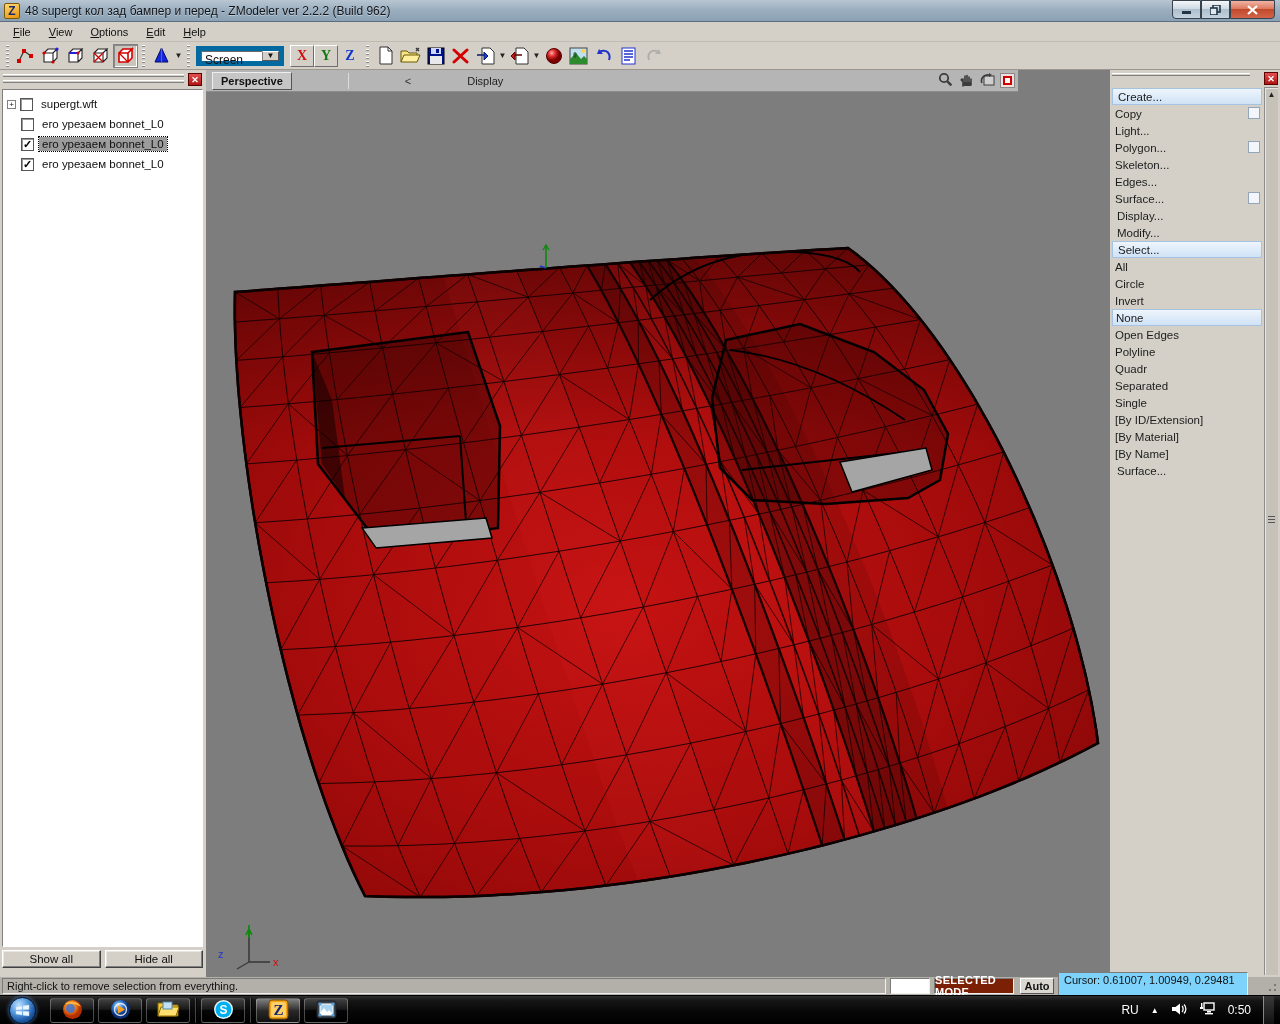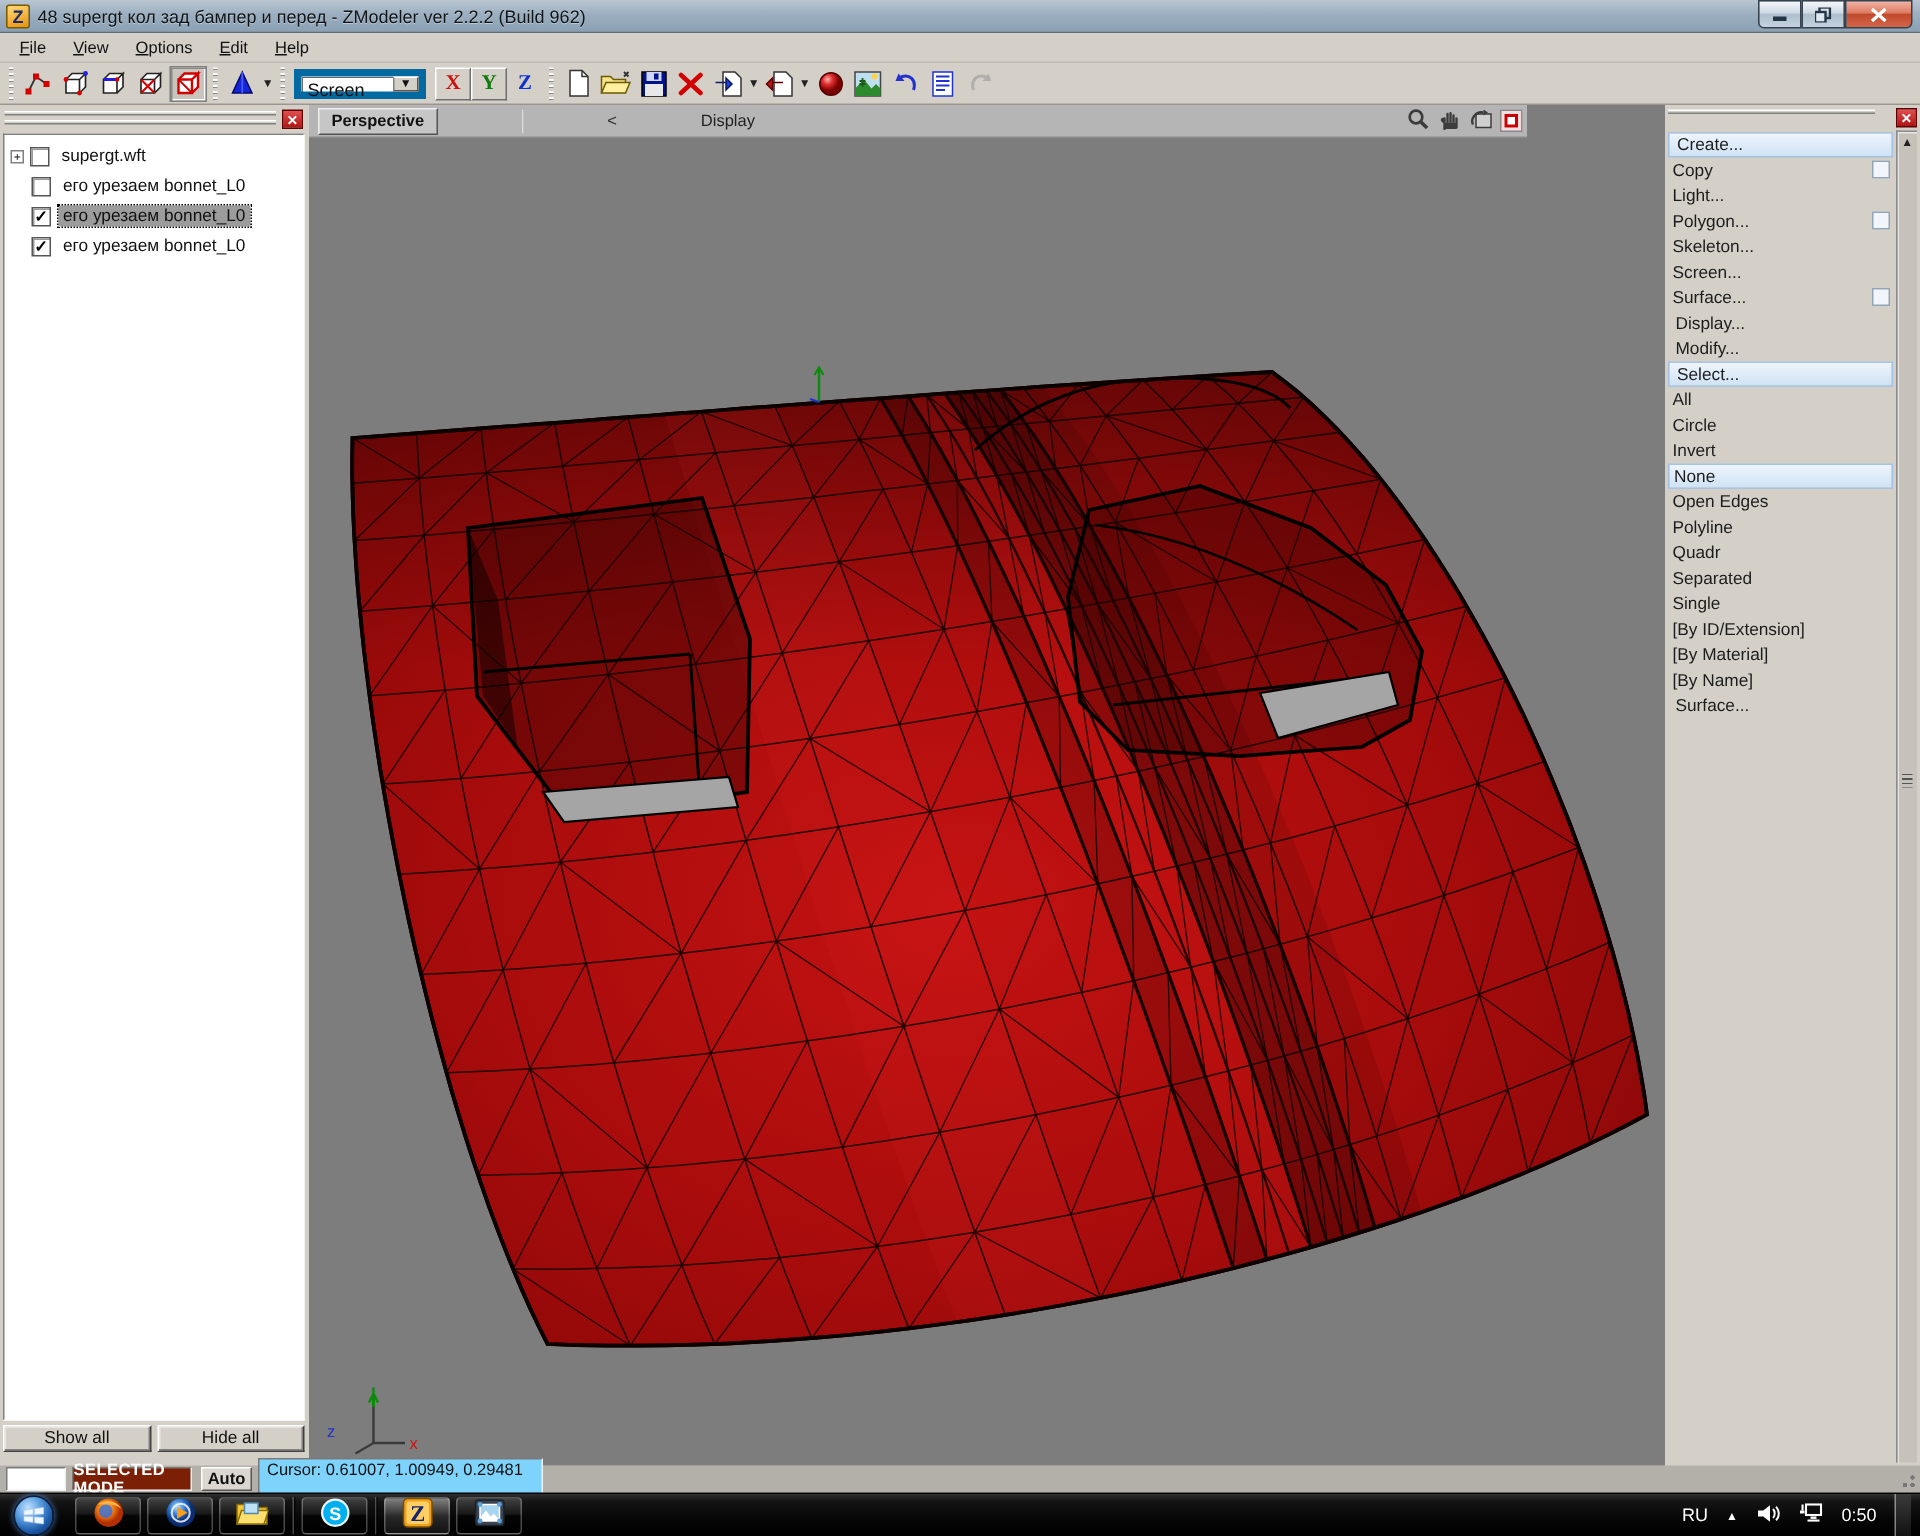--- a/index.html
+++ b/index.html
@@ -710,21 +710,21 @@
           <span class="lbl">Light...</span>
         </div>
         <div class="rp-row ind1">
           <span class="lbl">Polygon...</span>
           <span class="rp-cb"></span>
         </div>
         <div class="rp-row ind1">
           <span class="lbl">Skeleton...</span>
         </div>
         <div class="rp-row ind1">
-          <span class="lbl">Screen...</span>
+          <span class="lbl">Edges...</span>
         </div>
         <div class="rp-row ind1">
           <span class="lbl">Surface...</span>
           <span class="rp-cb"></span>
         </div>
         <div class="rp-row ind0">
           <span class="lbl">Display...</span>
         </div>
         <div class="rp-row ind0">
           <span class="lbl">Modify...</span>
@@ -769,20 +769,21 @@
           <span class="lbl">[By Name]</span>
         </div>
         <div class="rp-row ind0">
           <span class="lbl">Surface...</span>
         </div>
       </div>
   </div>
 </div>
 
 <div id="statusbar">
+  <div id="sb-hint" class="sunken">Right-click to remove selection from everything.</div>
   <div id="sb-white" class="sunken"></div>
   <div id="sb-mode" class="sunken">SELECTED MODE</div>
   <div id="sb-auto">Auto</div>
   <div id="sb-cursor" class="sunken">Cursor: 0.61007, 1.00949, 0.29481</div>
   <div id="sb-grip"></div>
 </div>
 
 <div id="taskbar">
   <div id="start-orb">
     <svg width="15" height="14">

